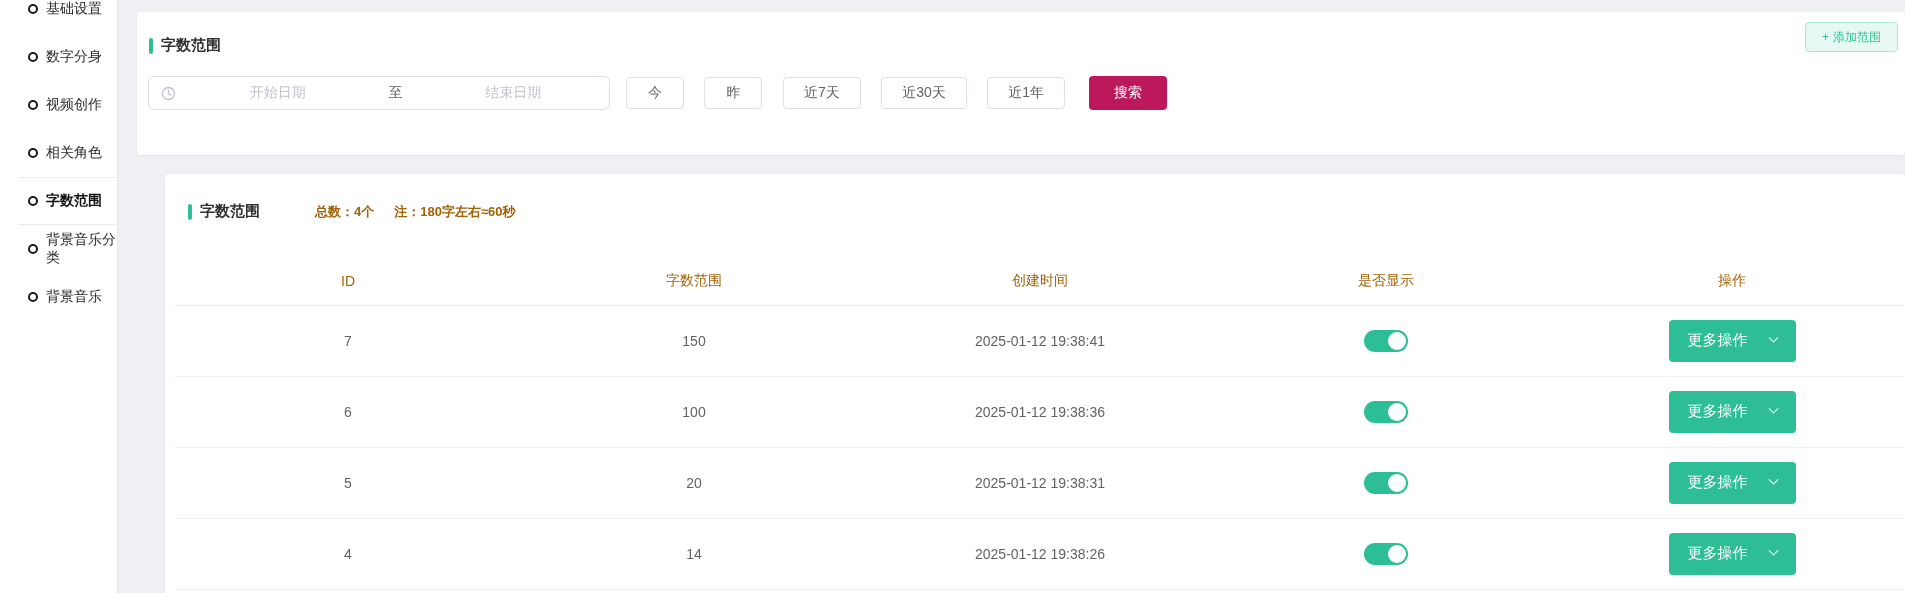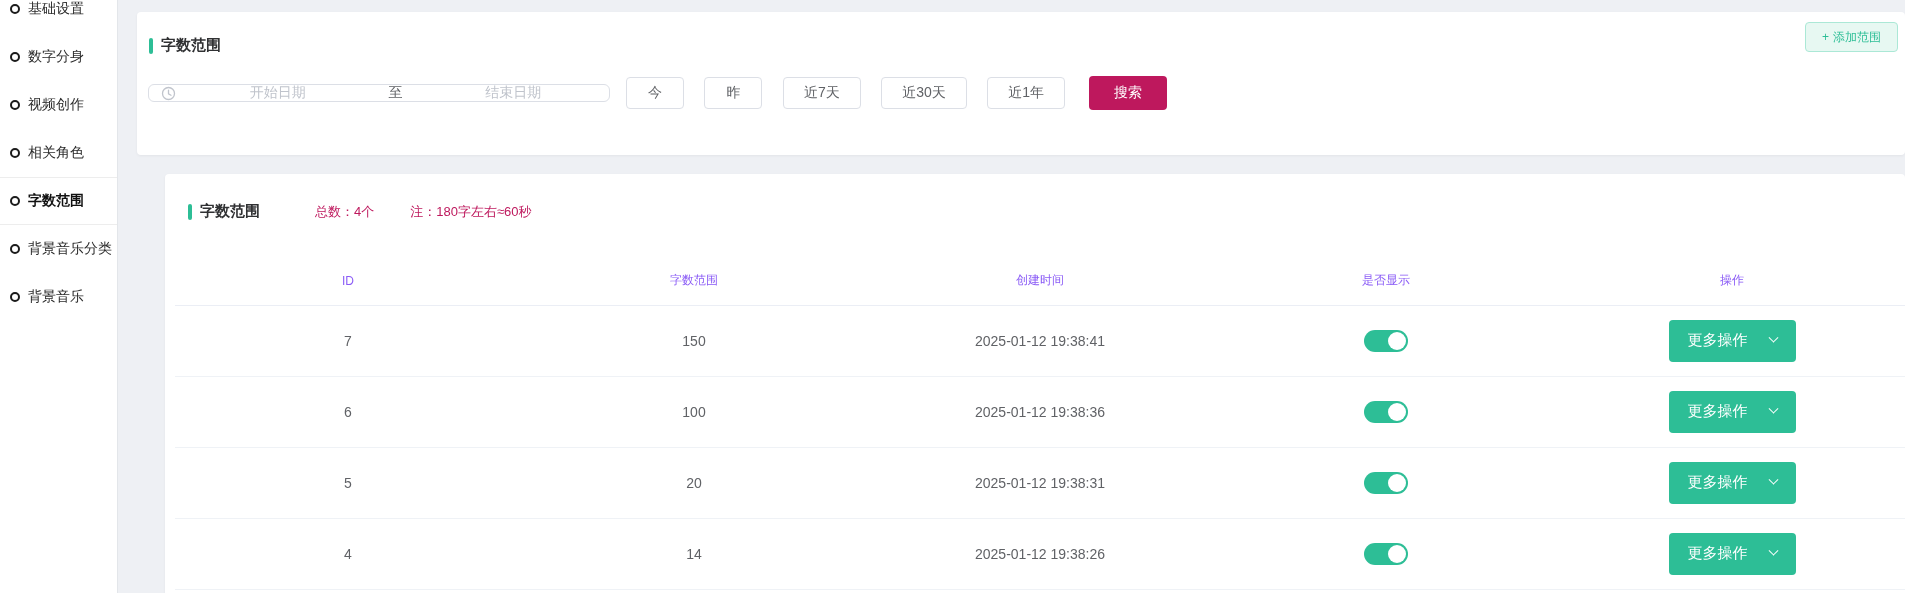--- a/index.html
+++ b/index.html
@@ -2,21 +2,21 @@
 <html><head>
 <meta charset="utf-8">
 <style>
   * { margin:0; padding:0; box-sizing:border-box; }
   html,body { width:1905px; height:593px; }
   body { font-family:"Liberation Sans", sans-serif; background:#eef0f4; overflow:hidden; }
   .app { position:relative; width:1905px; height:593px; }
 
   
   .sidebar { position:absolute; left:0; top:0; width:118px; height:100%;
-             background:#fff; border-right:1px solid #e3e6ea; overflow:hidden; }
+             background:#fff; border-right:1px solid #e3e6ea; overflow:hidden;padding-left:18px; }
   .side-list { margin-top:-15px; }
   .side-item { height:48px; display:flex; align-items:center; padding-left:10px;
                cursor:pointer; font-size:14px; color:#2b2b2b; }
   .side-item .ring { width:10px; height:10px; border:2px solid #1b1b1b; border-radius:50%;
                      margin-right:8px; flex:none; }
   .side-item.highlighted { background:#f4f4f5; }
   .side-item.active { font-weight:bold; color:#111;
                       border-top:1px solid #ededed; border-bottom:1px solid #ededed; }
 
   
@@ -31,43 +31,43 @@
   .filter-title { position:absolute; left:12px; top:24px; }
 
   .add-btn { position:absolute; top:10px; right:7px; width:93px; height:30px;
              background:#e7f8f2; border:1px solid #abe8d6; border-radius:4px;
              color:#2dbe96; font-size:12px; cursor:pointer;
              display:flex; align-items:center; justify-content:center; gap:4px;
              font-family:"Liberation Sans", sans-serif; }
 
   .filter-row { position:absolute; left:11px; top:64px; display:flex; align-items:center; }
 
-  .date-range { width:462px; height:18px; background:#fff; border:1px solid #dcdfe6;
+  .date-range { width:462px; height:34px; background:#fff; border:1px solid #dcdfe6;
                 border-radius:6px; display:flex; align-items:center; font-size:14px;
                 color:#c0c4cc; cursor:pointer; }
   .date-range .clock { margin:0 6px 0 12px; flex:none; display:flex; }
   .date-range .ph  { flex:1; text-align:center; }
   .date-range .sep { width:44px; text-align:center; color:#606266; }
 
   .quick-btn { height:32px; margin-left:16px; padding:0 20px; min-width:58px;
                background:#fff; border:1px solid #dcdfe6; border-radius:4px;
                font-size:14px; color:#606266; cursor:pointer;
                font-family:"Liberation Sans", sans-serif; }
 
   .search-btn { height:34px; width:78px; margin-left:24px; background:#be185d;
                 border:none; border-radius:4px; color:#fff; font-size:14px; cursor:pointer;
                 font-family:"Liberation Sans", sans-serif; }
 
   
   .table-card-head { display:flex; align-items:center; padding:28px 0 0 23px; }
-  .table-stats { margin-left:55px; font-size:13px; font-weight:normal; color:#be185d;
-                 display:flex; gap:36px; }
+  .table-stats { margin-left:55px; font-size:13px; font-weight:bold; color:#a16207;
+                 display:flex; gap:20px; }
 
   table { margin:36px 0 0 10px; width:1730px; border-collapse:collapse; table-layout:fixed; }
-  th { height:48px; font-size:12px; font-weight:normal; color:#8b5cf6;
+  th { height:48px; font-size:14px; font-weight:normal; color:#a16207;
        text-align:center; border-bottom:1px solid #ebeef5; }
   td { height:71px; font-size:14px; color:#606266; text-align:center;
        border-bottom:1px solid #eff2f6; }
 
   .toggle { display:inline-block; width:44px; height:22px; border-radius:11px;
             background:#2dbe96; position:relative; cursor:pointer; vertical-align:middle; }
   .toggle .knob { position:absolute; top:2px; right:2px; width:18px; height:18px;
                   border-radius:50%; background:#fff; }
 
   .action-btn { width:127px; height:42px; background:#2dbe96; border:none; border-radius:4px;

